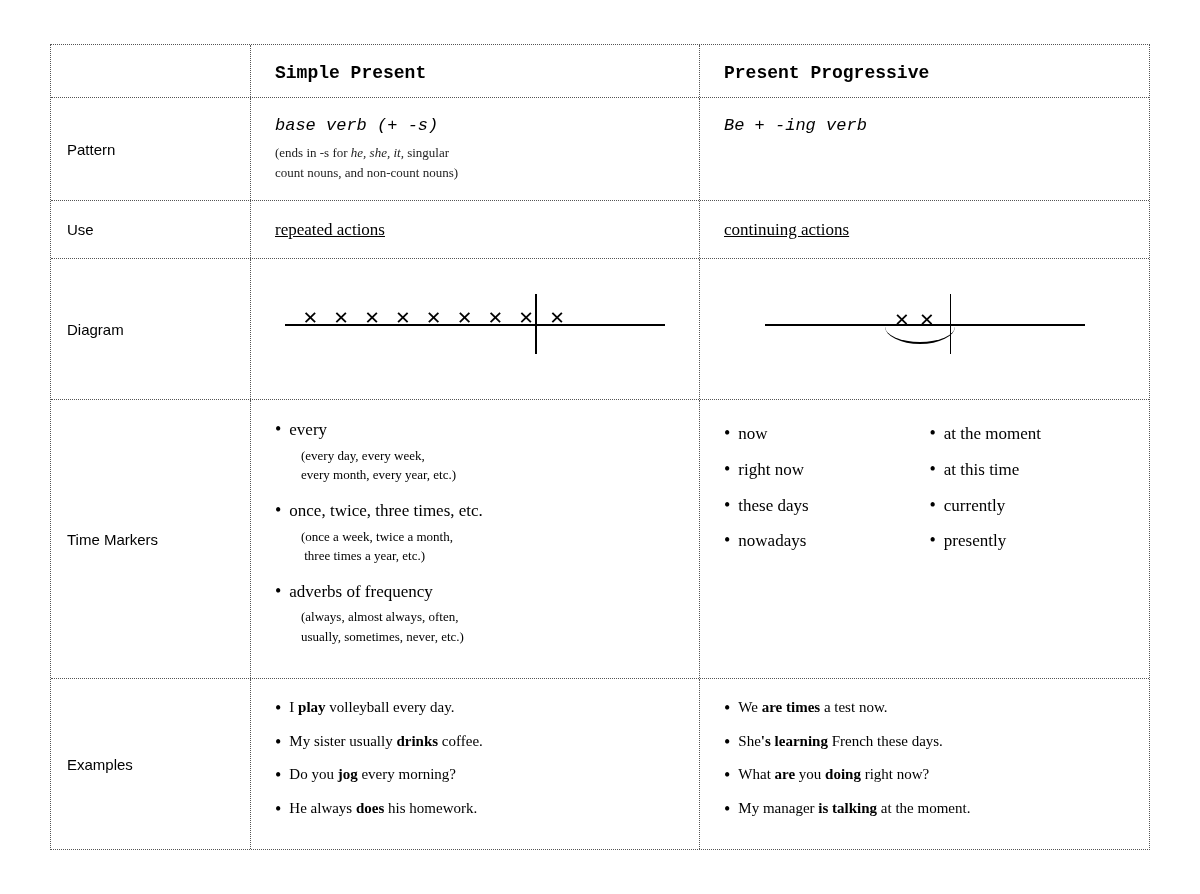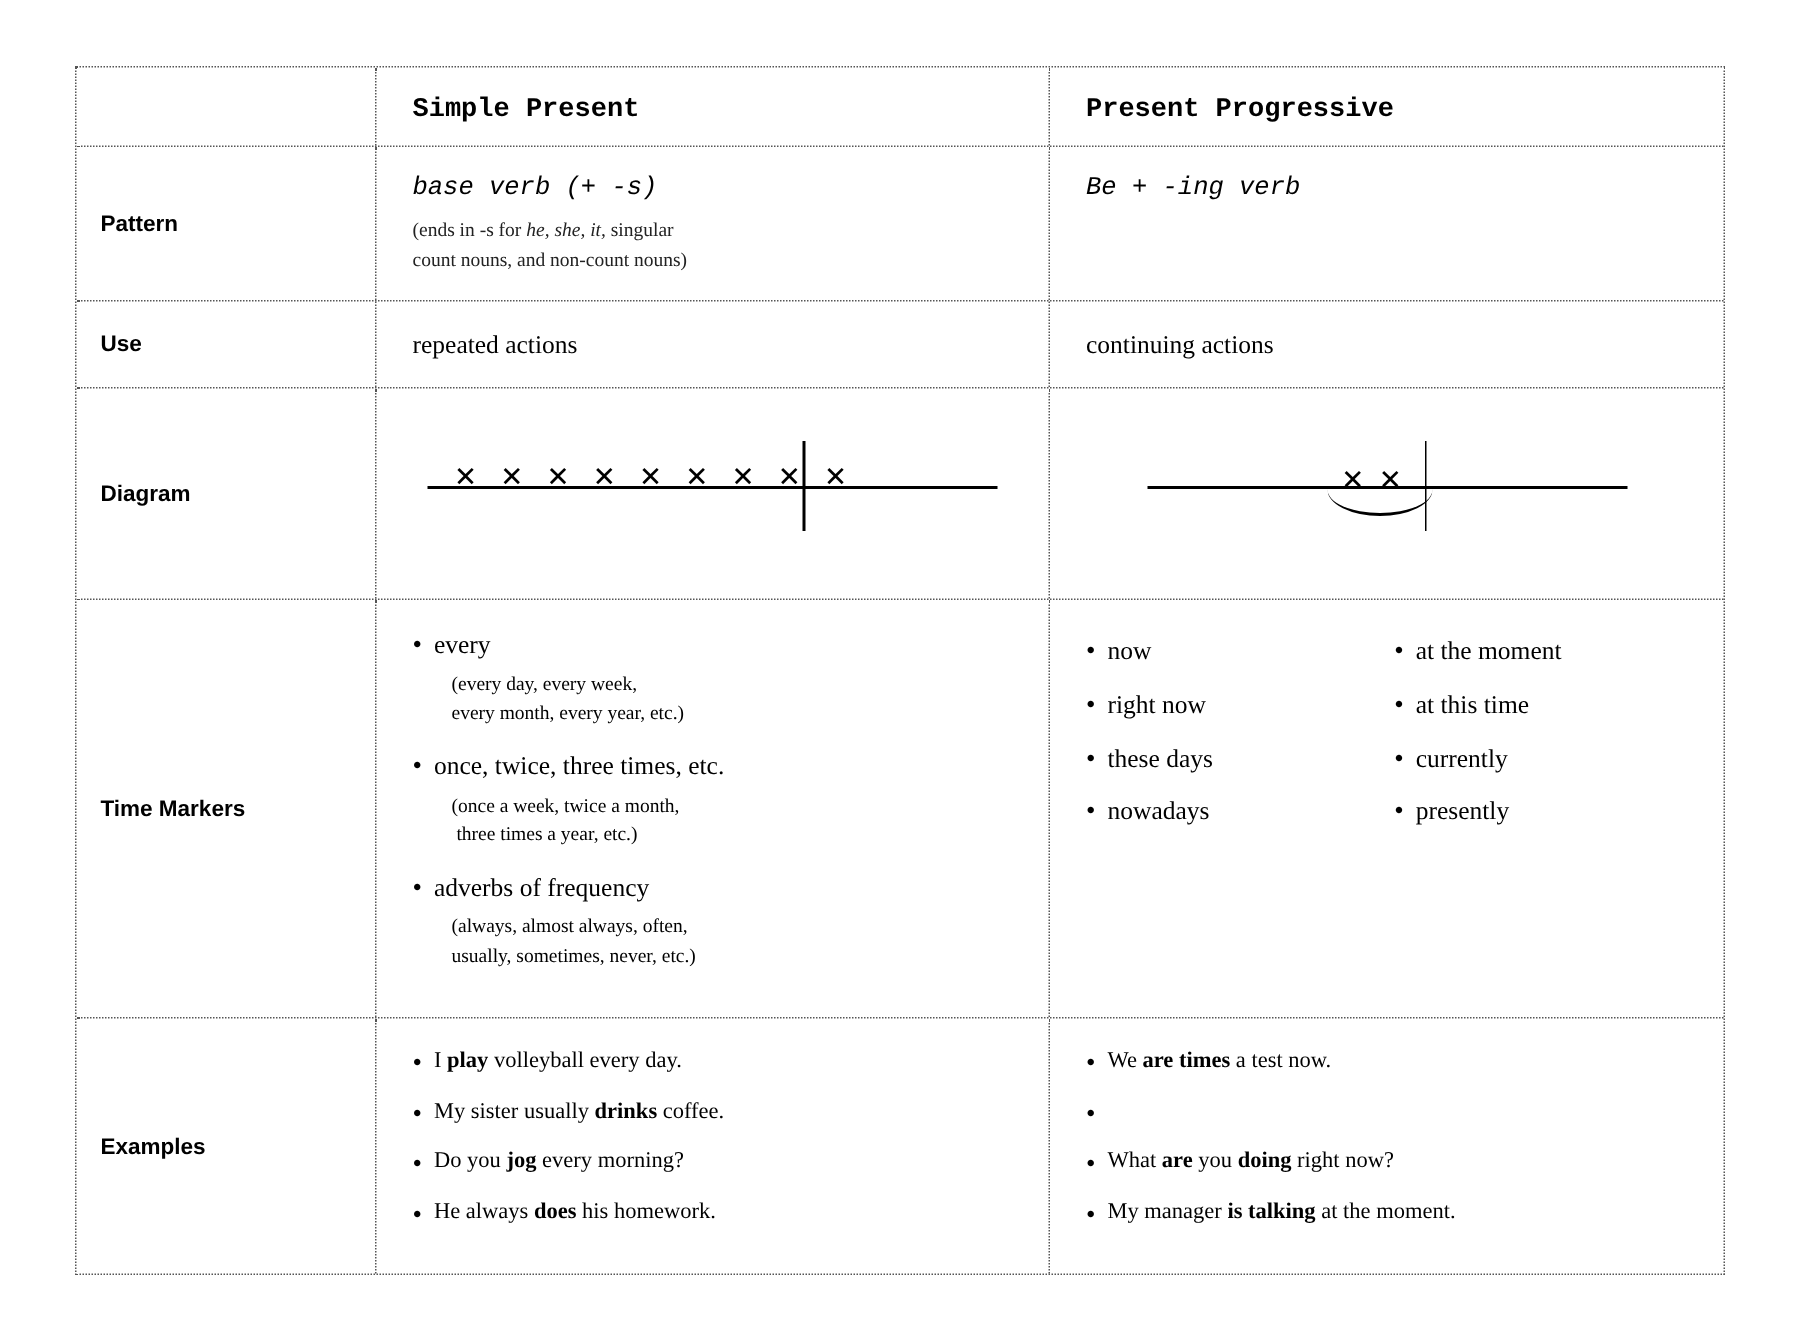--- a/index.html
+++ b/index.html
@@ -42,21 +42,21 @@
       display: grid;
       grid-template-columns: 200px 1fr 1fr;
       border-bottom: 1.5px dotted #555;
     }
     .data-row:last-child {
       border-bottom: none;
     }
     .row-label {
       padding: 20px 16px;
       font-family: Arial, sans-serif;
-      font-weight: bold;
+      font-weight: normal;
       font-size: 15px;
       border-right: 1.5px dotted #555;
       display: flex;
       align-items: center;
     }
     .row-content {
       padding: 18px 24px;
       border-right: 1.5px dotted #555;
     }
     .row-content:last-child {
@@ -71,20 +71,21 @@
     .pattern-note {
       font-size: 13px;
       color: #222;
       line-height: 1.5;
     }
     .use-text {
       font-size: 17px;
       display: flex;
       align-items: center;
       height: 100%;
+      text-decoration: underline;
     }
     .diagram-cell {
       display: flex;
       align-items: center;
       justify-content: center;
       padding: 30px 10px;
       min-height: 130px;
     }
     
     .sp-diagram {
@@ -391,20 +392,21 @@
       </ul>
     </div>
     <div class="row-content">
       <ul class="examples-list">
         <li>
           <span class="ex-bullet">•</span>
           <span>We <strong>are times</strong> a test now.</span>
         </li>
         <li>
           <span class="ex-bullet">•</span>
+          <span>She<strong>'s learning</strong> French these days.</span>
         </li>
         <li>
           <span class="ex-bullet">•</span>
           <span>What <strong>are</strong> you <strong>doing</strong> right now?</span>
         </li>
         <li>
           <span class="ex-bullet">•</span>
           <span>My manager <strong>is talking</strong> at the moment.</span>
         </li>
       </ul>

